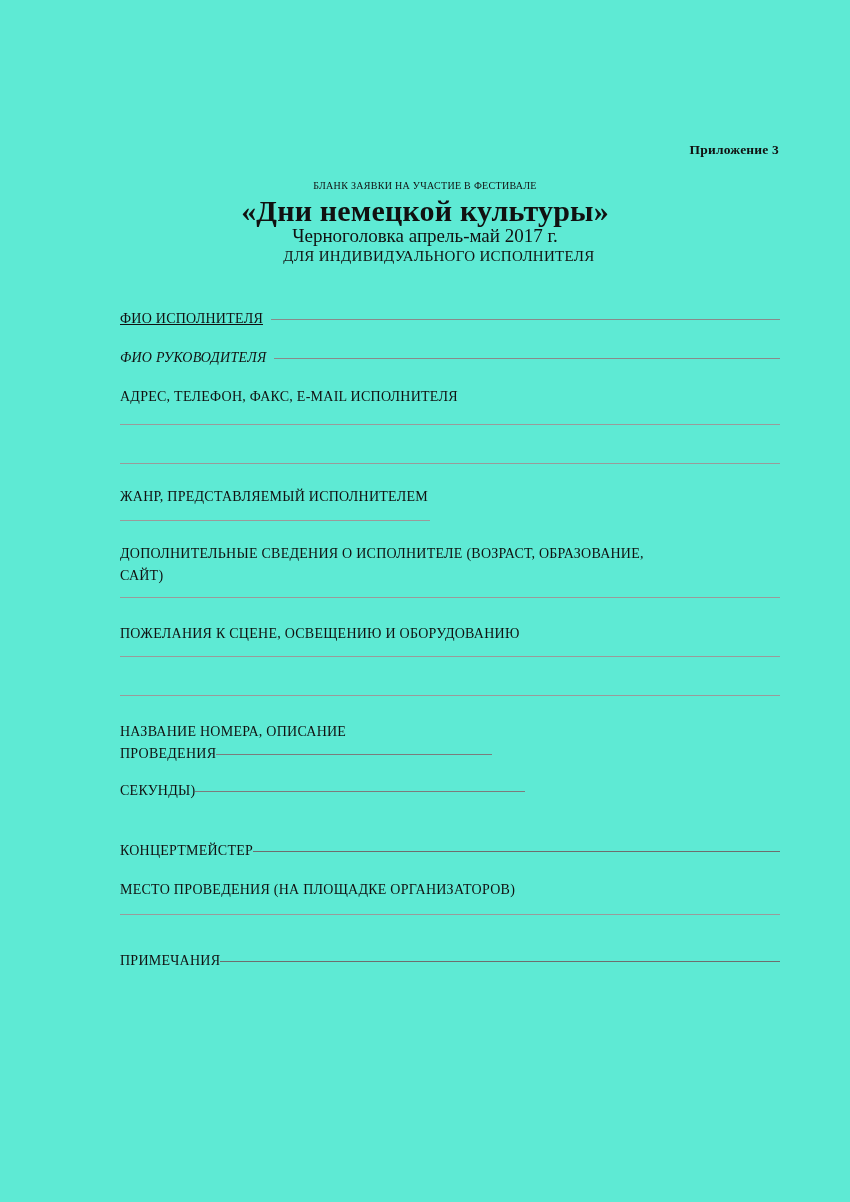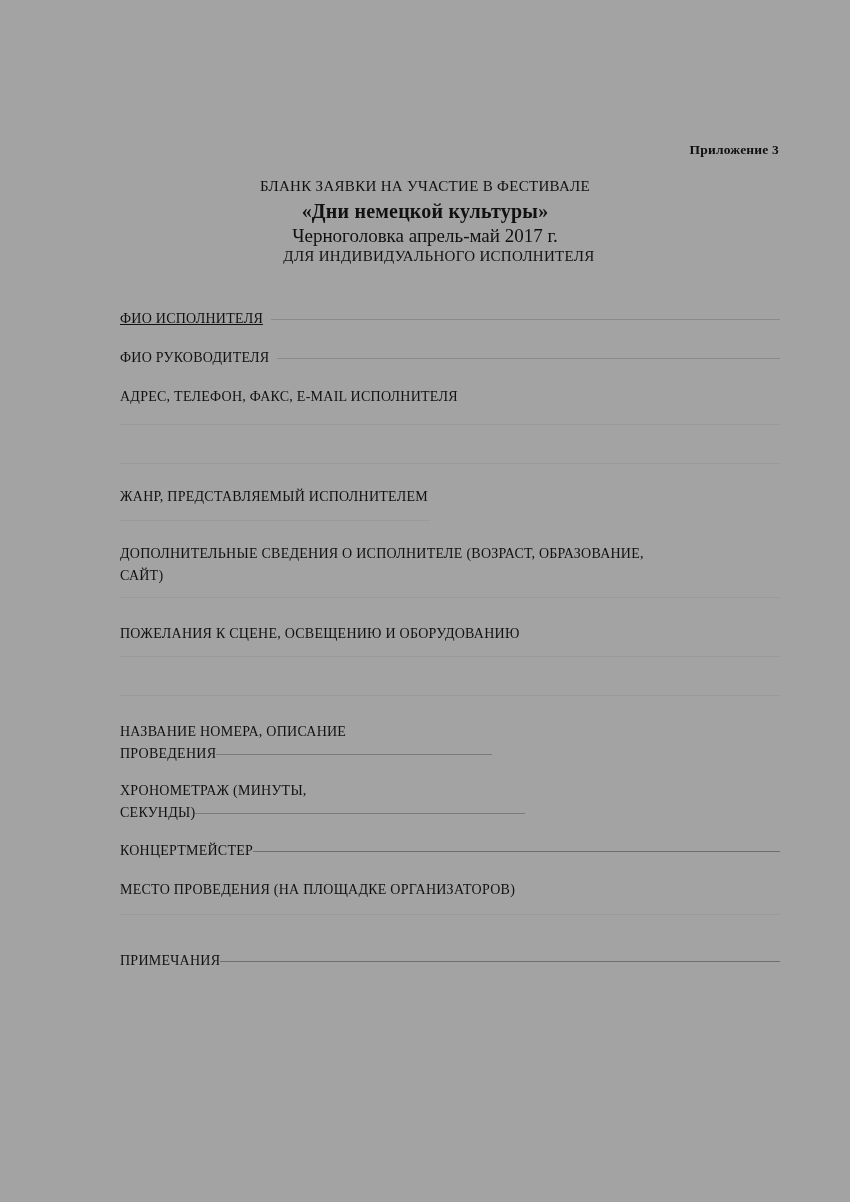--- a/index.html
+++ b/index.html
@@ -14,21 +14,21 @@
     font-family: "Liberation Serif", "DejaVu Serif", serif;
     color: #111111;
     overflow: hidden;
   }
 
   .page {
     position: absolute;
     left: 0; top: 0;
     width: 850px;
     height: 1202px;
-    background: #a3a3a3;
+    background: #5eead4;
   }
 
   
   .appendix {
     position: absolute;
     right: 71px;
     top: 142px;
     font-size: 13.5px;
     font-weight: bold;
     letter-spacing: 0.2px;
@@ -37,27 +37,27 @@
 
   
   .title-block {
     position: absolute;
     left: 0;
     top: 176px;
     width: 850px;
     text-align: center;
   }
   .title-line1 {
-    font-size: 15px;
+    font-size: 10px;
     letter-spacing: 0.3px;
     line-height: 20px;
     white-space: nowrap;
   }
   .title-line2 {
-    font-size: 20px;
+    font-size: 30px;
     font-weight: bold;
     line-height: 30px;
     letter-spacing: 0.2px;
     white-space: nowrap;
   }
   .title-line3 {
     font-size: 19px;
     line-height: 20px;
     white-space: nowrap;
   }
@@ -147,21 +147,21 @@
   <div class="form">
 
     <div class="field" style="top:308px;text-decoration:underline;">
       <div class="row-inline">
         <span class="label">ФИО ИСПОЛНИТЕЛЯ</span>
         <span class="gap-sm"></span>
         <span class="rule-inline"></span>
       </div>
     </div>
 
-    <div class="field" style="top:347px;">
+    <div class="field" style="top:347px;font-style:italic;">
       <div class="row-inline">
         <span class="label">ФИО РУКОВОДИТЕЛЯ</span>
         <span class="gap-sm"></span>
         <span class="rule-inline"></span>
       </div>
     </div>
 
     <div class="field" style="top:386px;">
       <div class="label">АДРЕС, ТЕЛЕФОН, ФАКС, E-MAIL ИСПОЛНИТЕЛЯ</div>
     </div>
@@ -187,21 +187,20 @@
 
     <div class="field" style="top:721px;">
       <div class="label">НАЗВАНИЕ НОМЕРА, ОПИСАНИЕ</div>
       <div class="row-inline">
         <span class="label">ПРОВЕДЕНИЯ</span>
         <span class="rule-fixed" style="width:276px;"></span>
       </div>
     </div>
 
     <div class="field" style="top:780px;">
-      <div class="label">ХРОНОМЕТРАЖ (МИНУТЫ,</div>
       <div class="row-inline">
         <span class="label">СЕКУНДЫ)</span>
         <span class="rule-fixed" style="width:330px;"></span>
       </div>
     </div>
 
     <div class="field" style="top:840px;">
       <div class="row-inline">
         <span class="label">КОНЦЕРТМЕЙСТЕР</span>
         <span class="rule-inline dark"></span>

